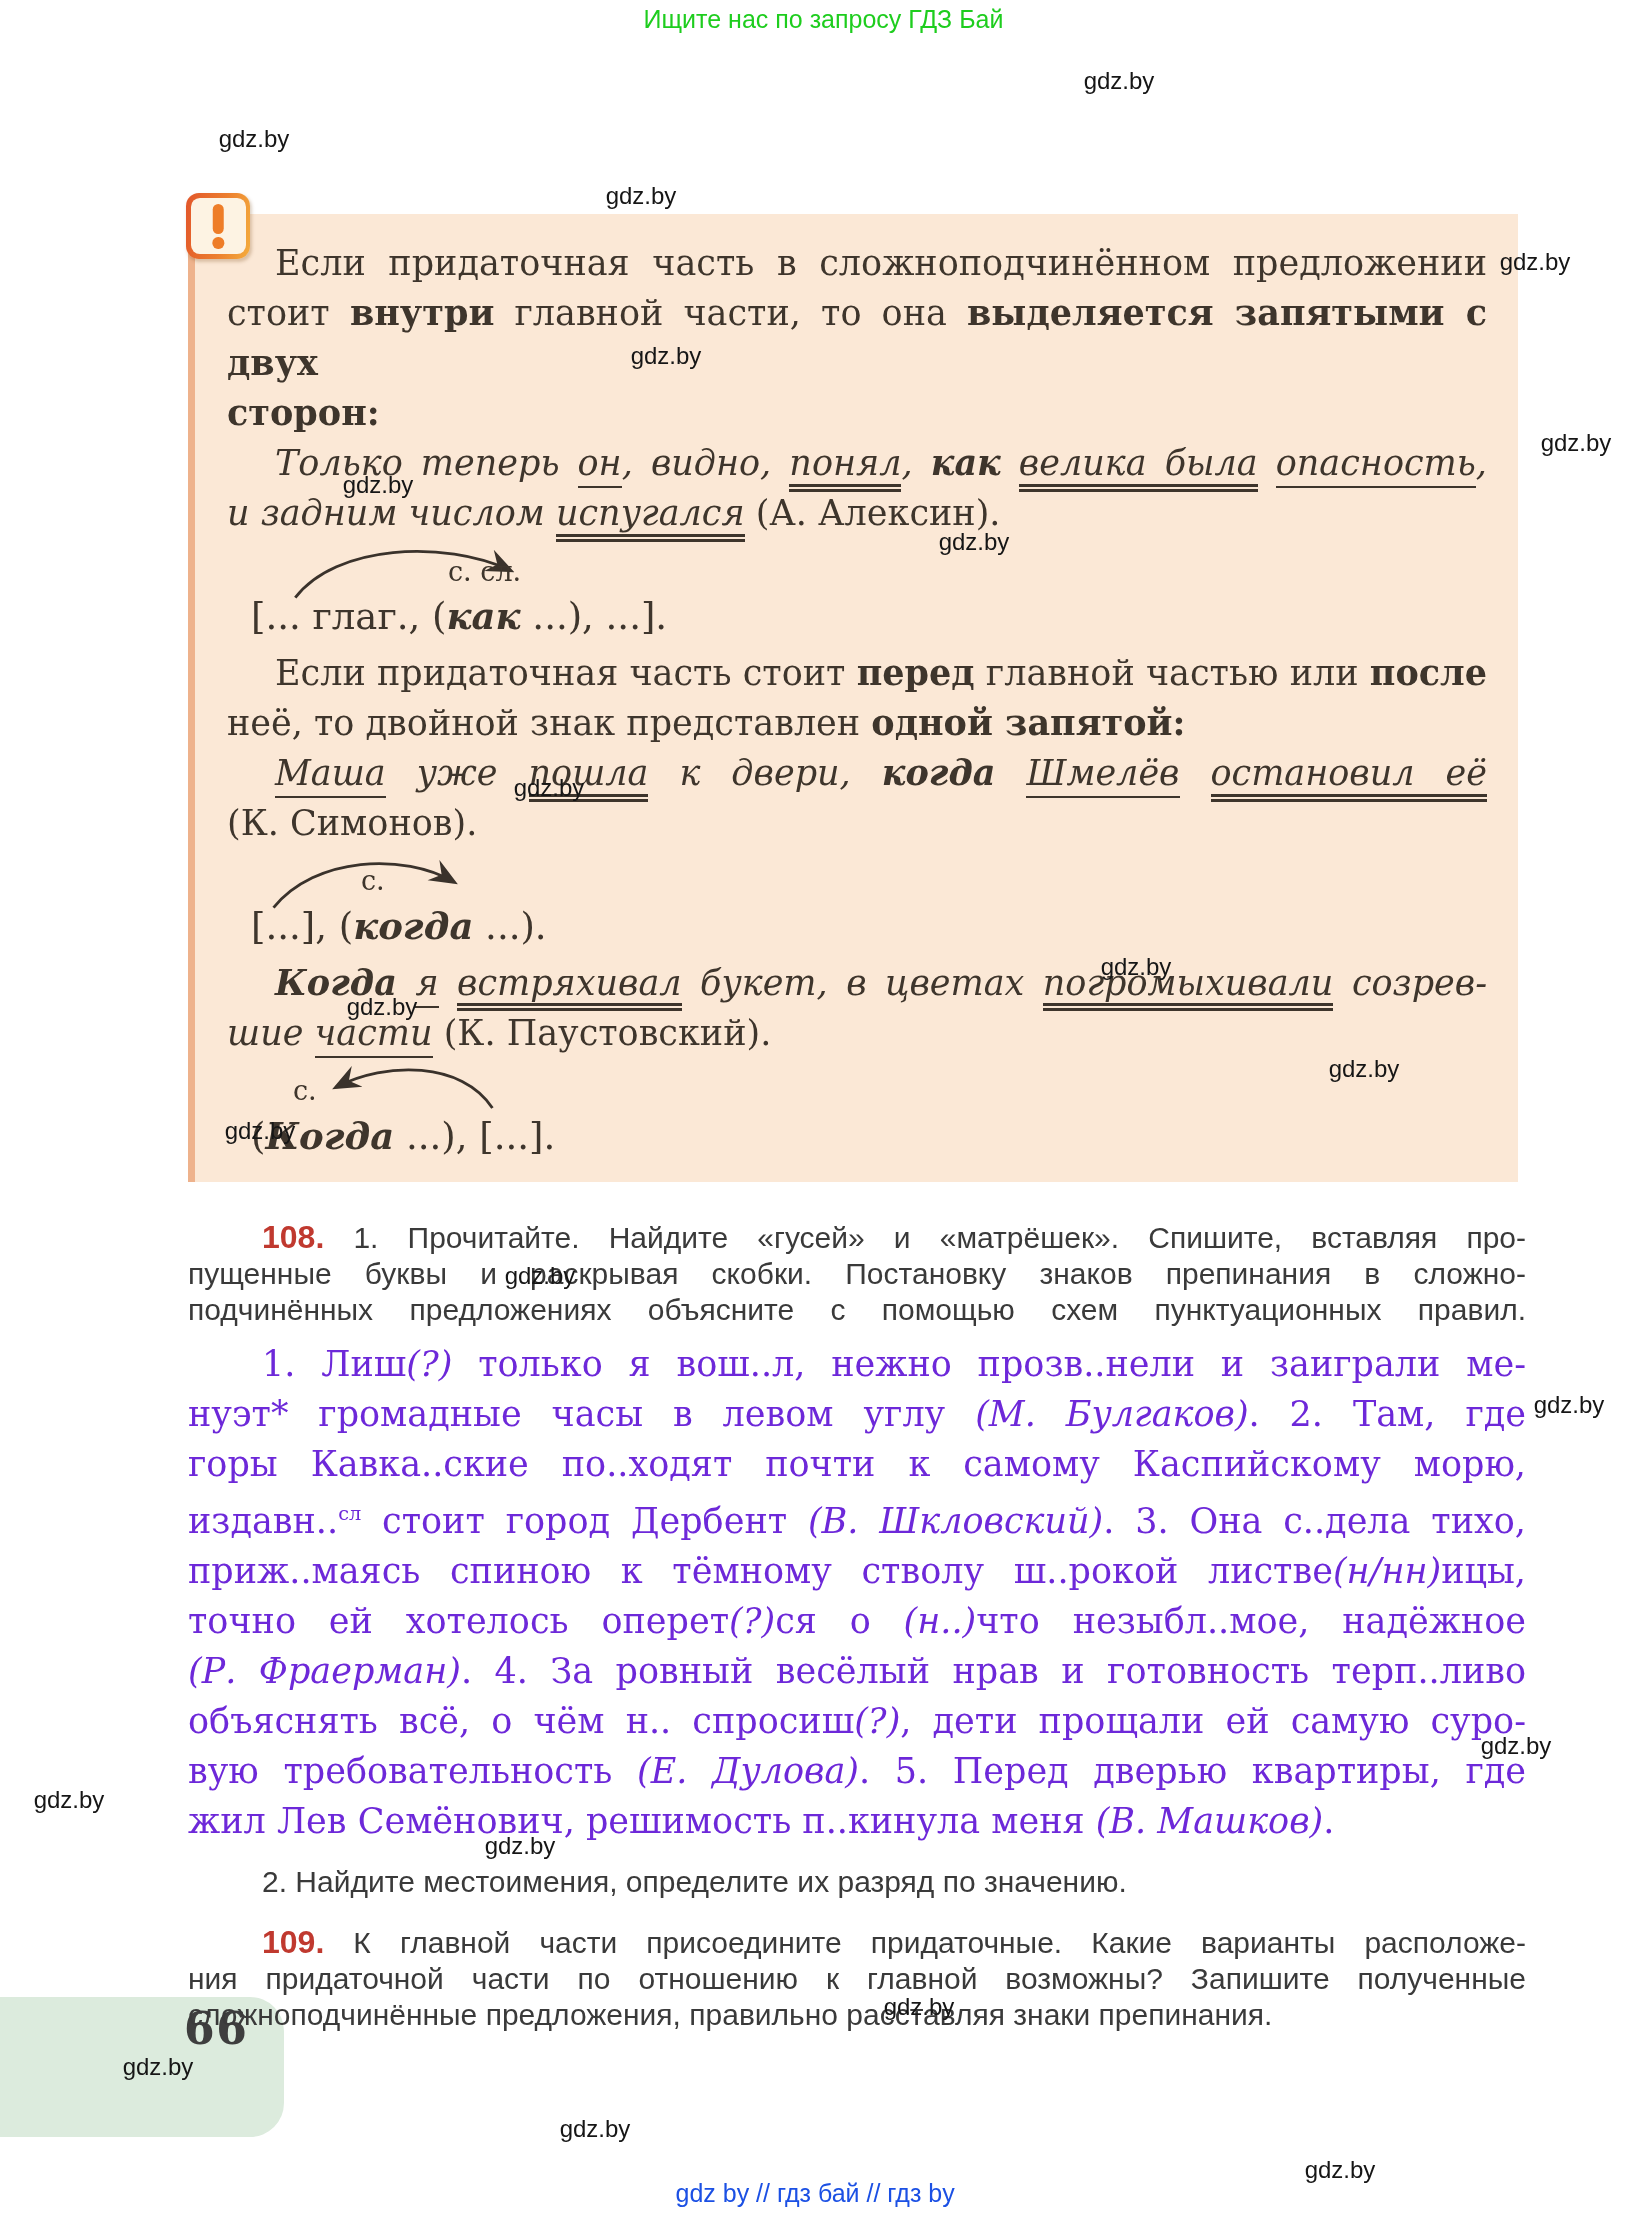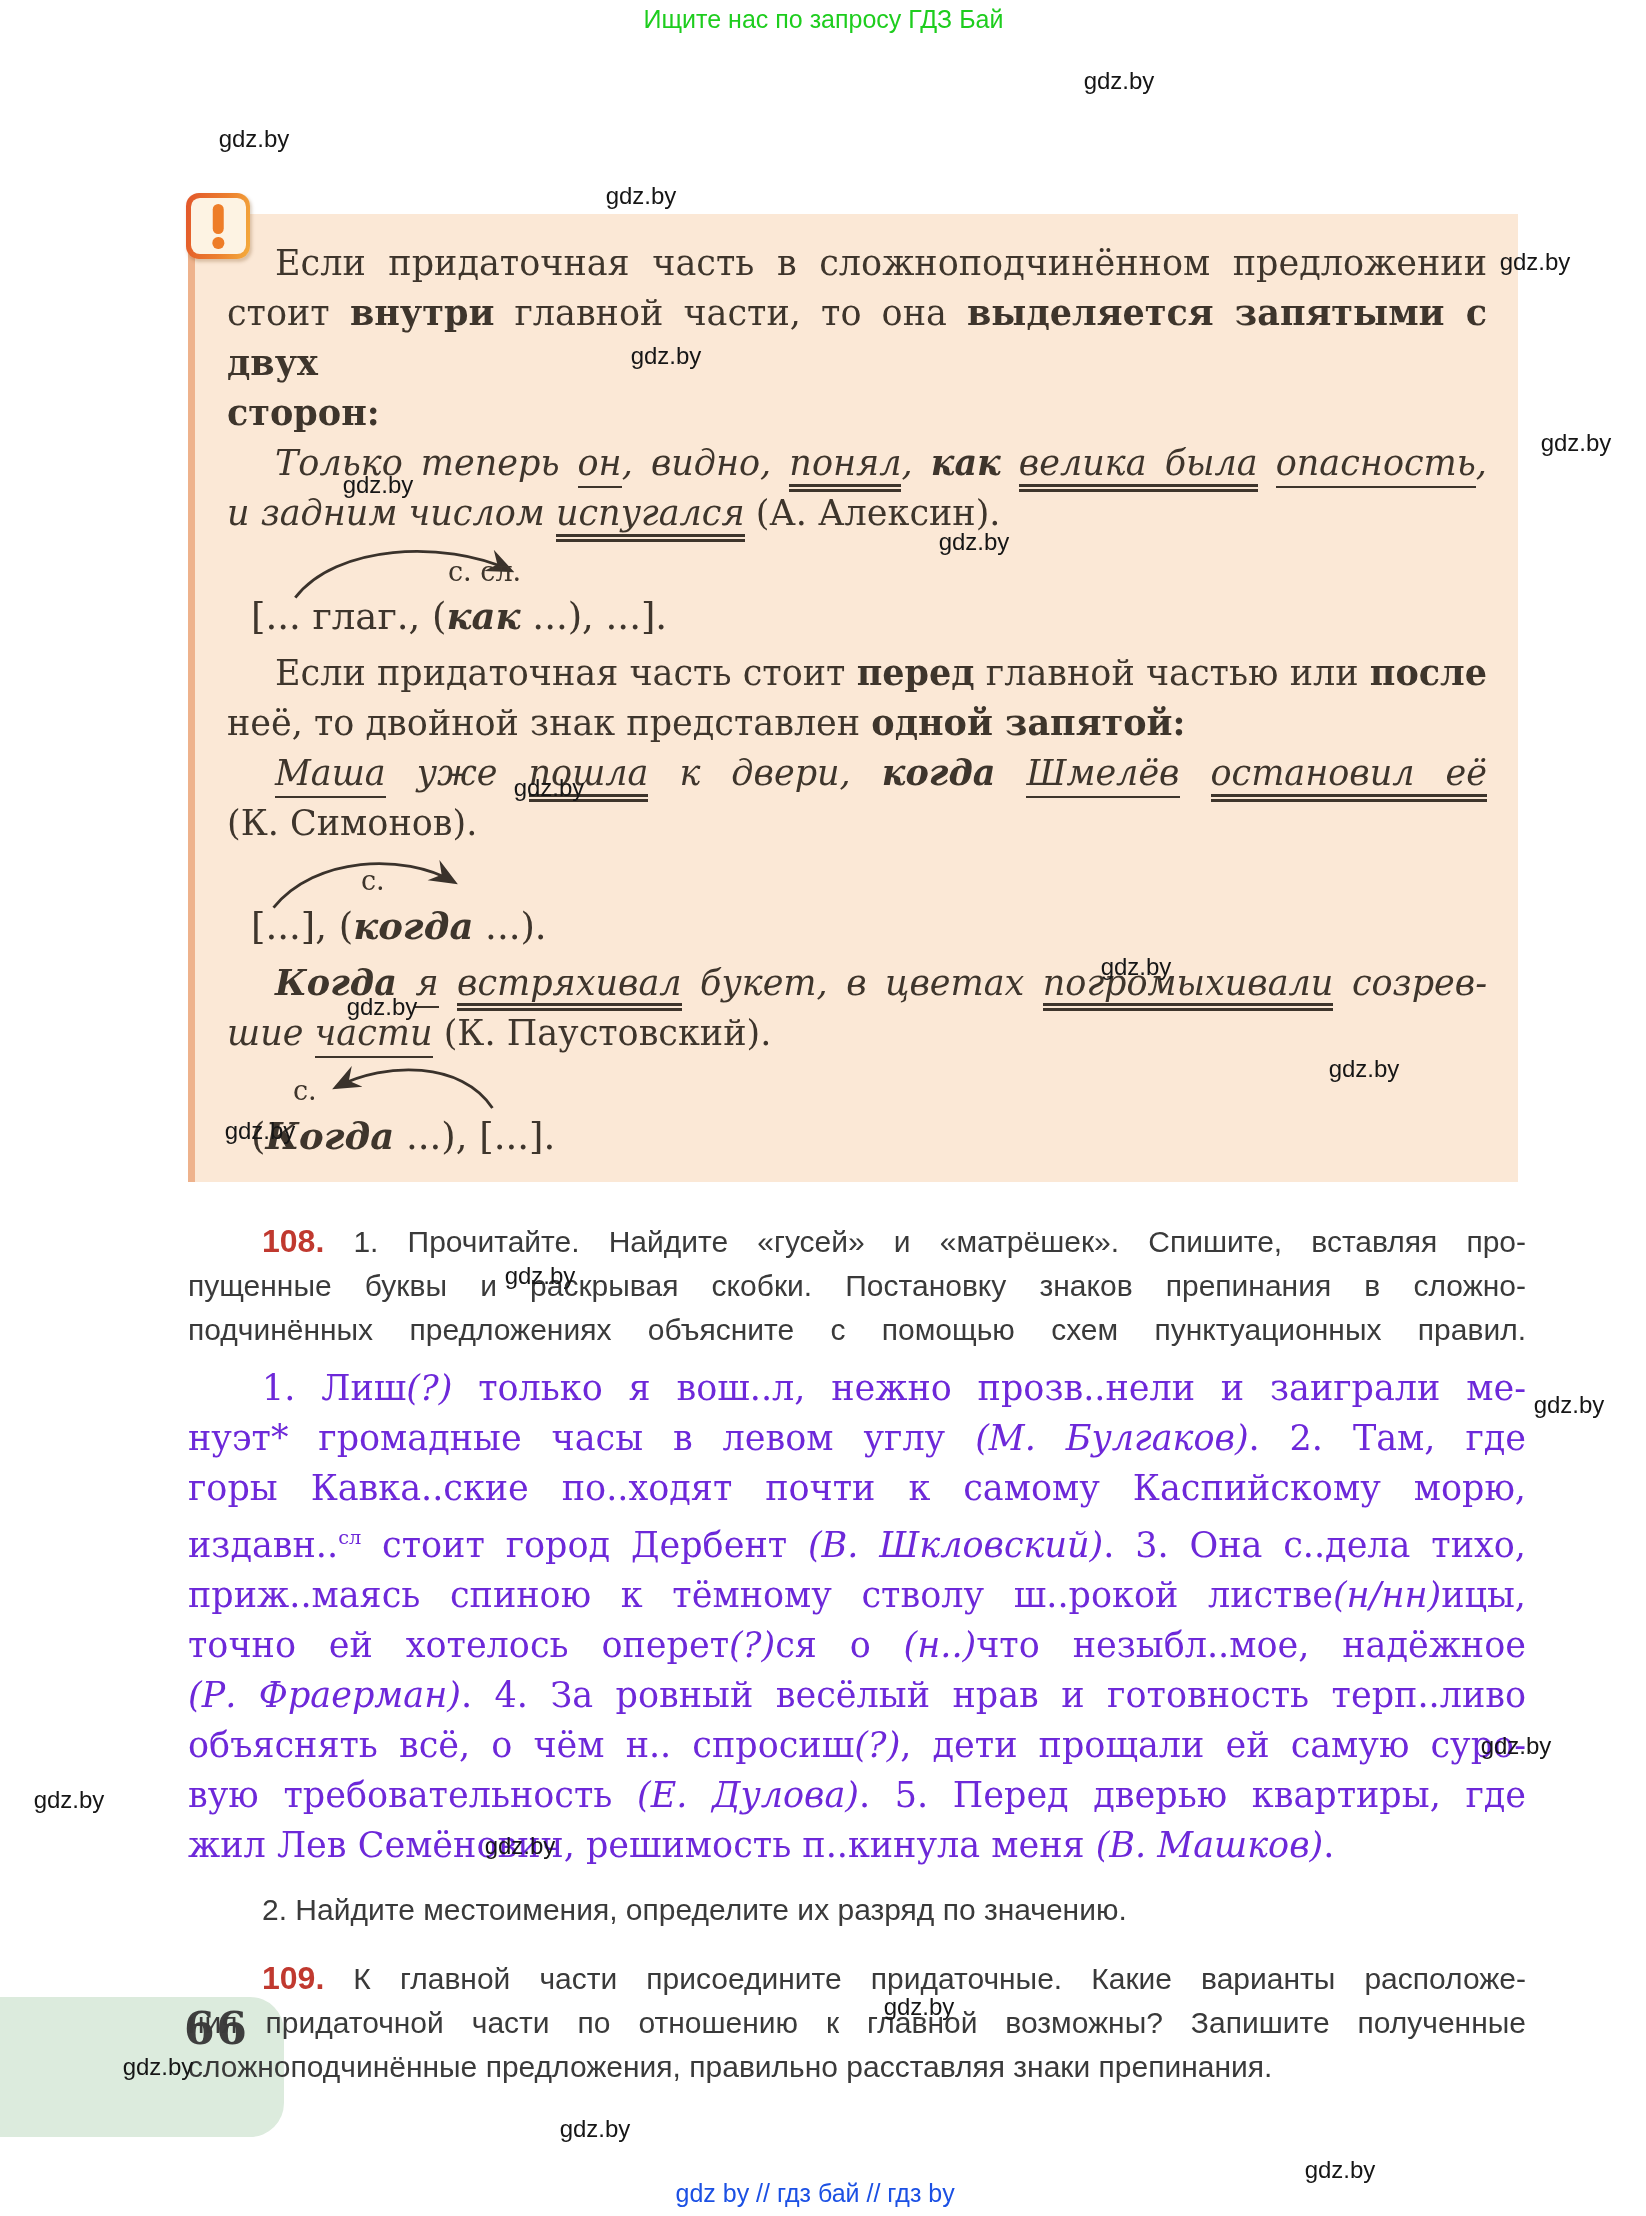--- a/index.html
+++ b/index.html
@@ -34,21 +34,21 @@
              transform:translateX(-50%);background:#ee7d28;border-radius:50%;z-index:4;}
 
   
   .line{text-align:justify;text-align-last:justify;margin:0;}
   .line.noj{text-align-last:left;}
   .line.ind{text-indent:74px;}
   .rule-box .line{font-size:35px;line-height:50px;}
   .rule-box .line.ind{text-indent:48px;}
   .serif-block .line{font-size:35px;line-height:50px;color:#6d28d9;}
   .sans-block .line{font-family:"Liberation Sans","DejaVu Sans",sans-serif;
-                    font-size:30px;line-height:44px;color:#3a3a3a;}
+                    font-size:30px;line-height:36px;color:#3a3a3a;}
   .b{font-weight:bold;}
   .i{font-style:italic;}
   .red{color:#c0392f;font-weight:bold;font-size:32px;}
   .us{border-bottom:2.4px solid currentColor;padding-bottom:3.2px;}
   .ud{border-bottom:8px double currentColor;padding-bottom:0.8px;}
   .sup{font-size:19.3px;vertical-align:13px;}
 
   
   .scheme{position:relative;margin-left:24px;padding-top:52px;height:53px;margin-bottom:4.8px;}
   .scheme .line{font-size:37px;line-height:53px;text-align:left;text-align-last:left;}

